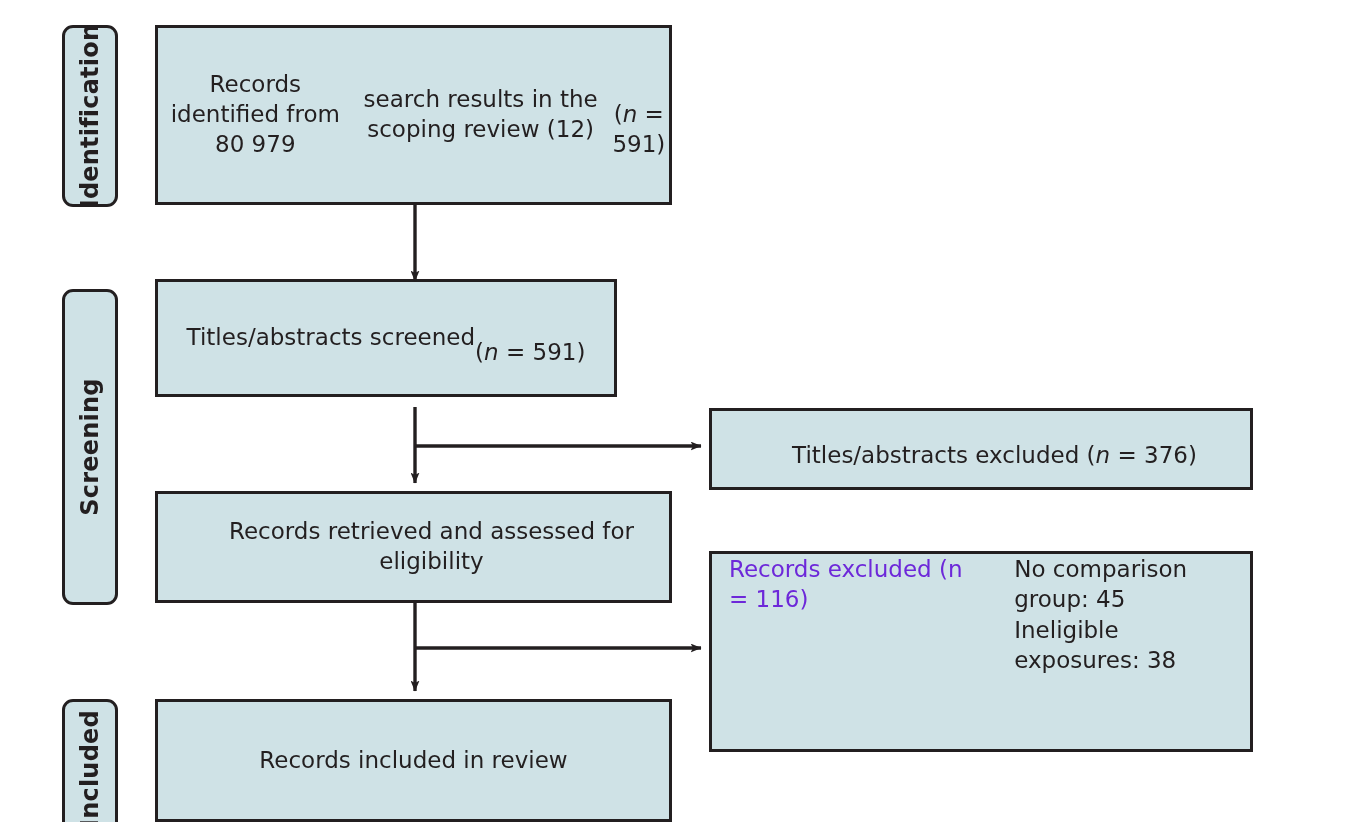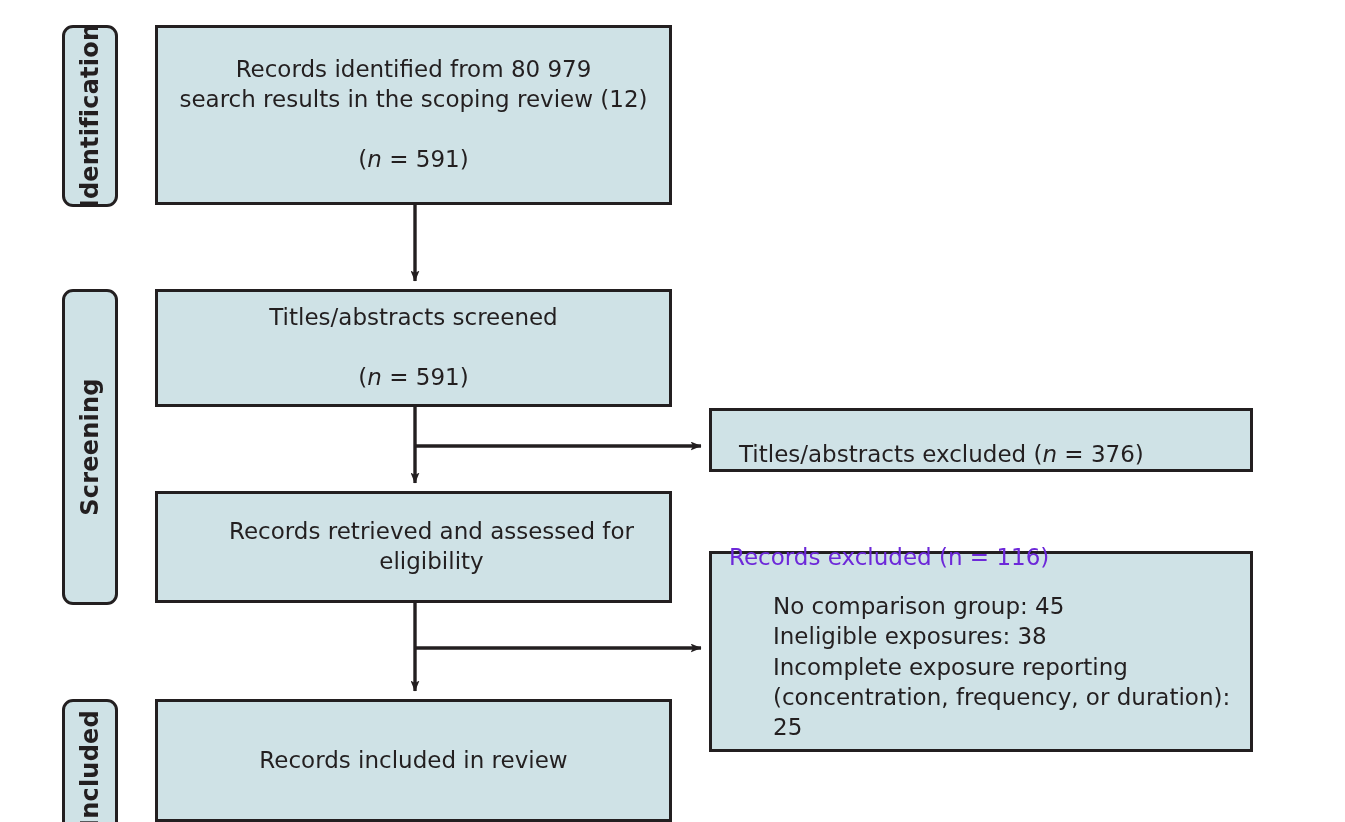--- a/index.html
+++ b/index.html
@@ -46,21 +46,20 @@
     color: #231f20;
   }
 
   
   .flow-box {
     position: absolute;
     box-sizing: border-box;
     background: #cfe2e6;
     border: 3px solid #231f20;
     display: flex;
-    flex-direction: column;
     justify-content: center;
   }
   .flow-box.centered {
     align-items: center;
     text-align: center;
   }
   .flow-box.left-aligned {
     align-items: flex-start;
     text-align: left;
   }
@@ -76,21 +75,21 @@
   }
 
   
   .excl-head {
     font-size: 23px;
     line-height: 1.32;
     color: #6d28d9;
   }
   .excl-list {
     list-style: none;
-    margin: 18px;
+    margin: 0;
     padding: 0 0 0 26px;
     font-size: 23px;
     line-height: 1.32;
     color: #231f20;
   }
   .excl-list li {
     white-space: pre-line;
   }
 
   
@@ -121,46 +120,44 @@
   </div>
 
   <div class="flow-box centered" style="left:155px; top:25px; width:517px; height:180px;">
     <div class="box-text">Records identified from 80 979</div>
     <div class="box-text">search results in the scoping review (12)</div>
     <div class="box-text">
       <span>(</span><span class="ital">n</span><span> = 591)</span>
     </div>
   </div>
 
-  <div class="flow-box centered" style="left:155px; top:289px; width:517px; height:118px;">
+  <div class="flow-box centered" style="left:155px; top:279px; width:462px; height:118px;">
     <div class="box-text">Titles/abstracts screened</div>
     <div class="box-text">
       <span>(</span><span class="ital">n</span><span> = 591)</span>
     </div>
   </div>
 
-  <div class="flow-box left-aligned" style="left:709px; top:408px; width:544px; height:64px; padding-left:27px;">
+  <div class="flow-box left-aligned" style="left:709px; top:408px; width:544px; height:82px; padding-left:27px;">
     <div class="box-text">
       <span>Titles/abstracts excluded (</span><span class="ital">n</span><span> = 376)</span>
     </div>
   </div>
 
   <div class="flow-box centered" style="left:155px; top:491px; width:517px; height:112px;padding-left:36px;">
     <div class="box-text">Records retrieved and assessed for eligibility</div>
   </div>
 
   <div class="flow-box left-aligned" style="left:709px; top:551px; width:544px; height:201px; padding-left:17px;">
     <div class="excl-head">
       <span>Records excluded (</span><span class="ital">n</span><span> = 116)</span>
     </div>
     <ul class="excl-list">
       <li>No comparison group: 45</li>
       <li>Ineligible exposures: 38</li>
-      <li>Incomplete exposure reporting
-(concentration, frequency, or duration): 25</li>
     </ul>
   </div>
 
   <div class="flow-box centered" style="left:155px; top:699px; width:517px; height:123px;">
     <div class="box-text">Records included in review</div>
   </div>
 
   <svg class="connector-layer" viewBox="0 0 1345 822" width="1345" height="822" xmlns="http://www.w3.org/2000/svg">
     <defs>
       <marker id="arrowhead" markerWidth="11" markerHeight="9" refX="10.5" refY="4.5" orient="auto" markerUnits="userSpaceOnUse">

